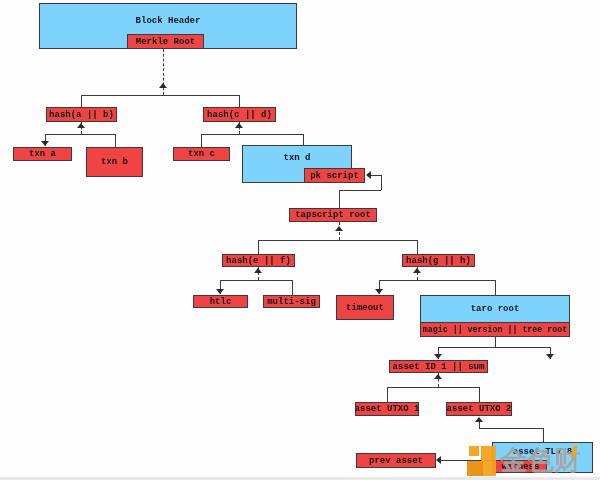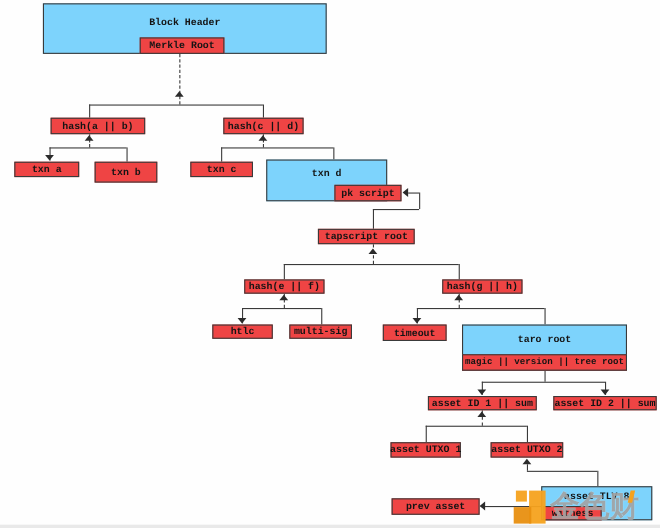--- a/index.html
+++ b/index.html
@@ -103,31 +103,31 @@
   <div class="hl" style="left:437px;top:460px;width:55px"></div>
   <div class="al" style="left:436px;top:456px"></div>
 
   <div class="b composite" style="left:39px;top:3px;width:258px;height:46px">
     <span class="lbl" style="top:12px">Block Header</span>
   </div>
   <div class="b" style="left:127px;top:34px;width:77px;height:15px">
     <span>Merkle Root</span>
   </div>
 
-  <div class="b" style="left:46px;top:107px;width:86px;height:15px">
+  <div class="b" style="left:46px;top:107px;width:71px;height:15px">
     <span>hash(a || b)</span>
   </div>
   <div class="b" style="left:203px;top:107px;width:73px;height:15px">
     <span>hash(c || d)</span>
   </div>
 
   <div class="b" style="left:13px;top:147px;width:59px;height:14px">
     <span>txn a</span>
   </div>
-  <div class="b" style="left:86px;top:147px;width:57px;height:19px">
+  <div class="b" style="left:86px;top:147px;width:57px;height:30px">
     <span>txn b</span>
   </div>
   <div class="b" style="left:173px;top:147px;width:57px;height:14px">
     <span>txn c</span>
   </div>
   <div class="b composite" style="left:242px;top:145px;width:110px;height:38px">
     <span class="lbl" style="top:7px">txn d</span>
   </div>
   <div class="b" style="left:304px;top:168px;width:61px;height:15px">
     <span>pk script</span>
@@ -143,36 +143,33 @@
   <div class="b" style="left:402px;top:254px;width:73px;height:13px">
     <span>hash(g || h)</span>
   </div>
 
   <div class="b" style="left:193px;top:295px;width:55px;height:13px">
     <span>htlc</span>
   </div>
   <div class="b" style="left:263px;top:295px;width:57px;height:13px">
     <span>multi-sig</span>
   </div>
-  <div class="b" style="left:348px;top:295px;width:58px;height:15px">
+  <div class="b" style="left:336px;top:295px;width:58px;height:25px">
     <span>timeout</span>
   </div>
 
   <div class="b composite" style="left:420px;top:295px;width:150px;height:42px">
     <span class="lbl" style="top:8px">taro root</span>
   </div>
   <div class="b fs8" style="left:420px;top:322px;width:150px;height:15px">
     <span>magic || version || tree root</span>
   </div>
 
   <div class="b" style="left:389px;top:360px;width:99px;height:13px">
     <span>asset ID 1 || sum</span>
-  </div>
-  <div class="b" style="left:503px;top:360px;width:94px;height:13px">
-    <span>asset ID 2 || sum</span>
   </div>
 
   <div class="b" style="left:355px;top:402px;width:64px;height:14px">
     <span>asset UTXO 1</span>
   </div>
   <div class="b" style="left:446px;top:402px;width:66px;height:14px">
     <span>asset UTXO 2</span>
   </div>
 
   <div class="b composite" style="left:492px;top:442px;width:101px;height:31px">

